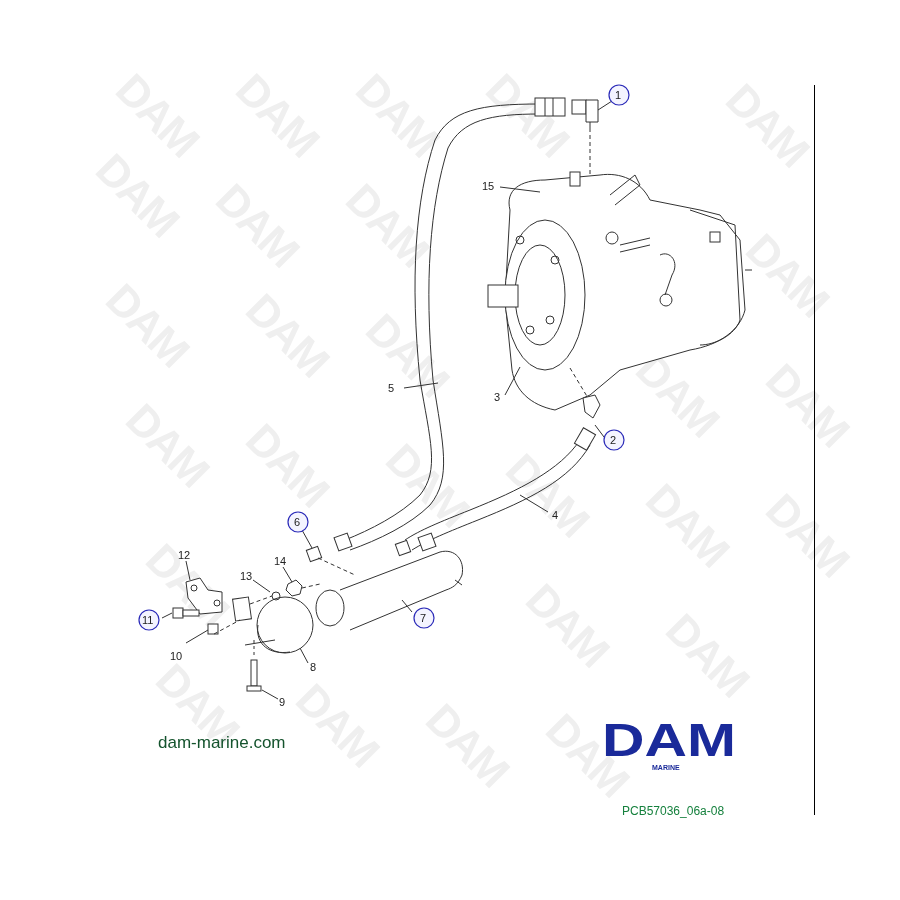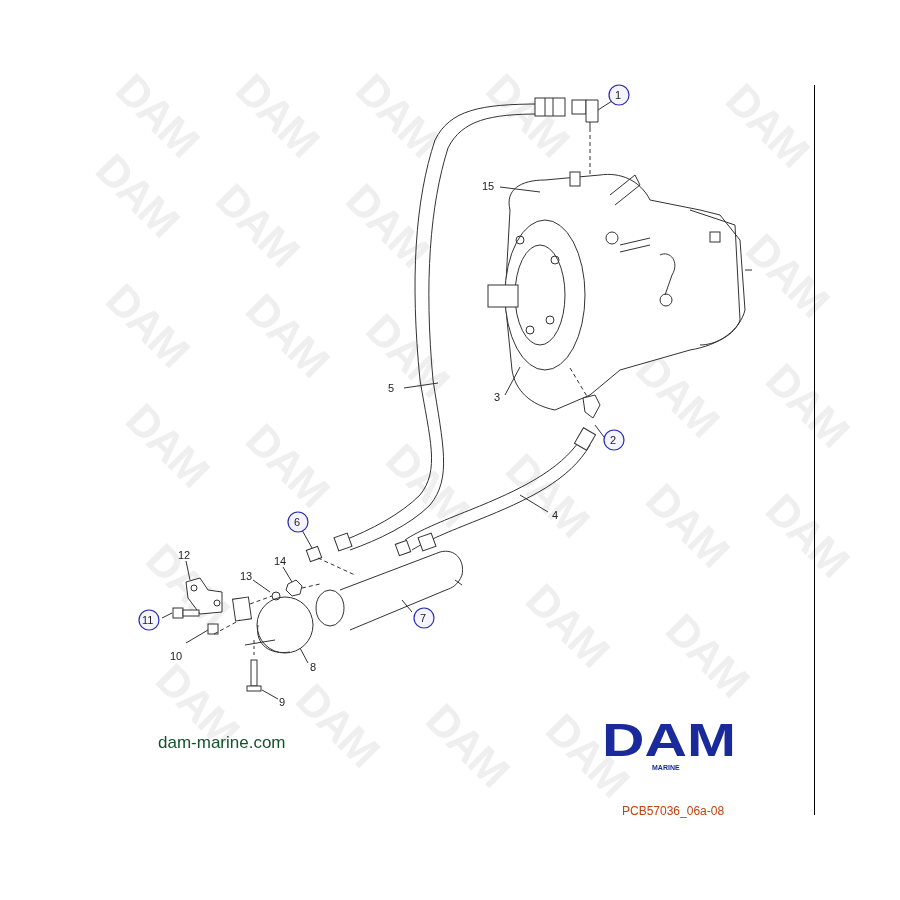--- a/index.html
+++ b/index.html
@@ -3,21 +3,21 @@
 <meta charset="utf-8">
 <style>
   html, body { margin:0; padding:0; background:#ffffff; }
   body { width:900px; height:900px; position:relative; overflow:hidden; font-family:"Liberation Sans", sans-serif; }
   #stage { position:absolute; left:0; top:0; width:900px; height:900px; }
   .wm { position:absolute; font-family:"Liberation Sans", sans-serif; font-weight:bold; font-size:44px; color:#efefef; transform:rotate(45deg); transform-origin:center; letter-spacing:-2px; pointer-events:none; white-space:nowrap; }
   .callout-text { font-family:"Liberation Sans", sans-serif; font-size:11px; fill:#222; }
   .site-link { position:absolute; left:158px; top:733px; font-size:17px; color:#14532d; text-decoration:none; }
   .logo { position:absolute; left:602px; top:718px; width:134px; height:44px; }
   .logo-sub { position:absolute; left:652px; top:764px; font-size:7px; font-weight:bold; color:#1a2a9a; }
-  .fig-id { position:absolute; left:622px; top:804px; font-size:12px; color:#c2410c;text-align:center; }
+  .fig-id { position:absolute; left:622px; top:804px; font-size:12px; color:#15803d;text-align:center; }
   .vline { position:absolute; left:814px; top:85px; width:1px; height:730px; background:#000; }
 </style>
 </head>
 <body>
 
 <div id="stage">
 
   <div>
     <span class="wm" style="left:110px;top:90px;">DAM</span>
     <span class="wm" style="left:230px;top:90px;">DAM</span>

